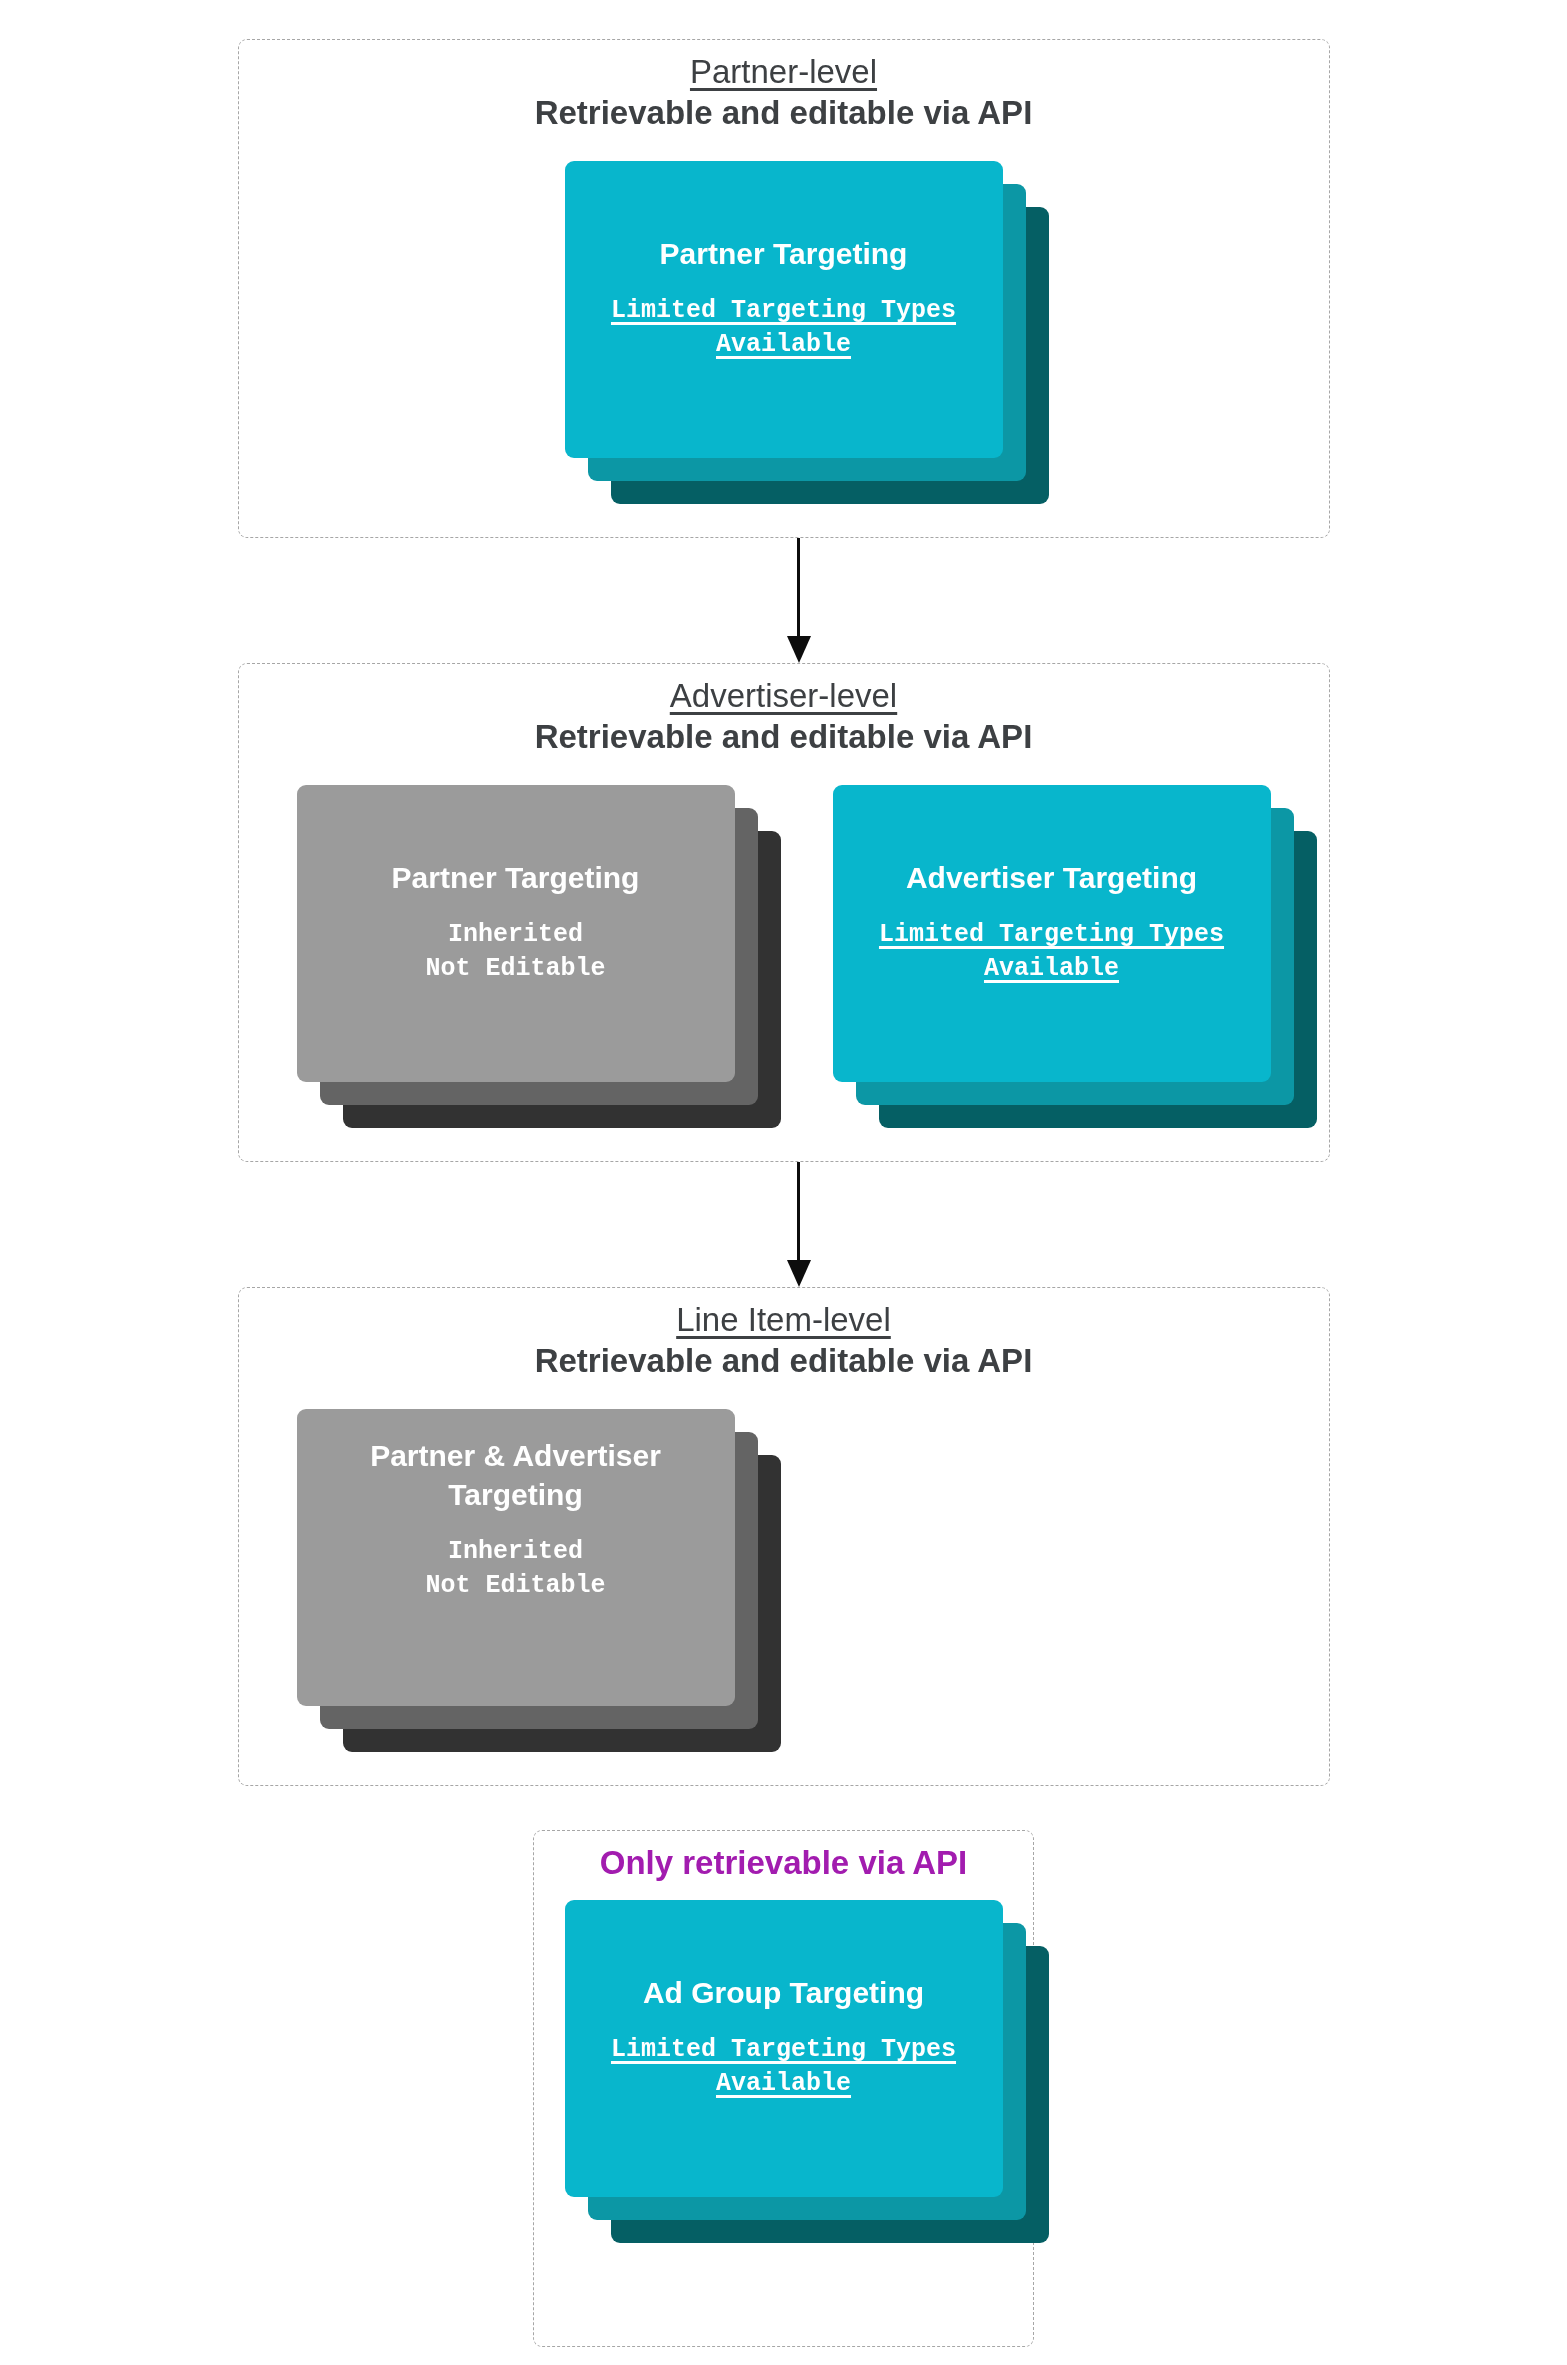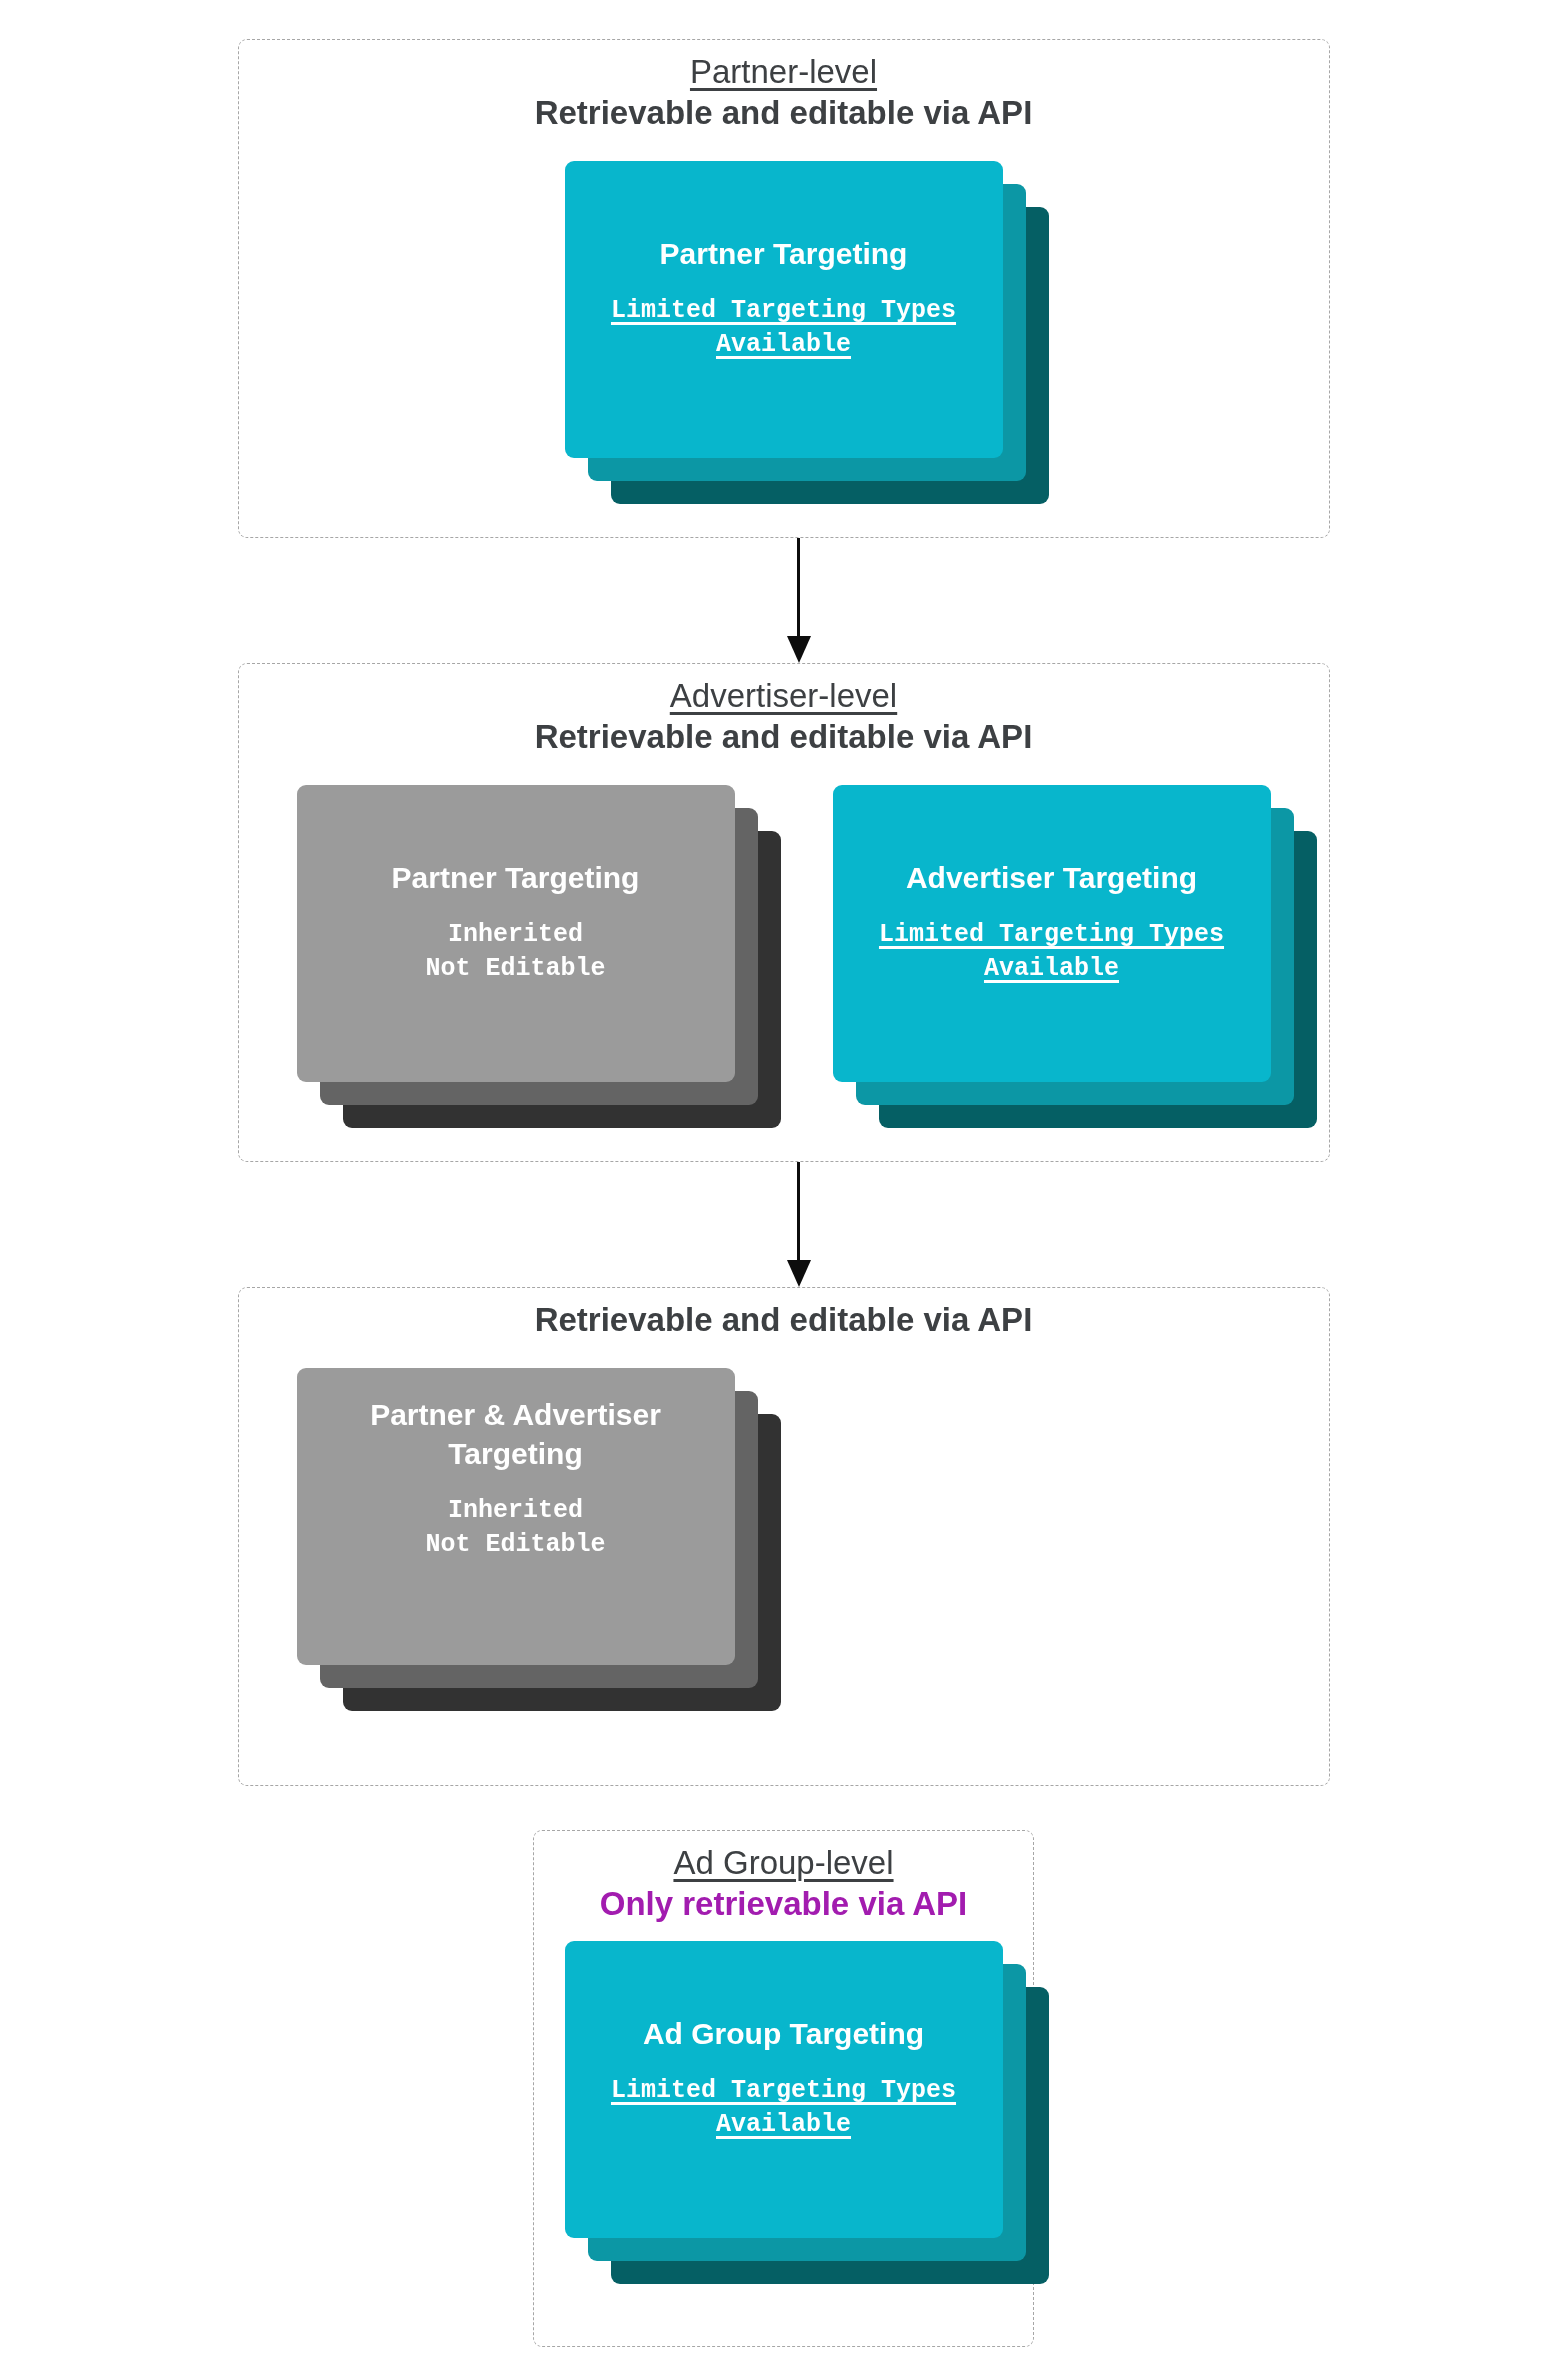--- a/index.html
+++ b/index.html
@@ -167,40 +167,40 @@
       </div>
     </div>
   </section>
 
   <div class="arrow">
     <div class="shaft"></div>
     <div class="head"></div>
   </div>
 
   <section class="level-box">
+    <div class="level-title">Line Item-level</div>
     <div class="level-subtitle">Retrievable and editable via API</div>
     <div class="cards">
       <div class="stack gray">
         <div class="layer back"></div>
         <div class="layer mid"></div>
         <div class="card two-line-title">
           <div class="card-title">Partner &amp; Advertiser Targeting</div>
           <div class="card-body">
             <span class="body-line">Inherited</span>
             <span class="body-line">Not Editable</span>
           </div>
         </div>
       </div>
     </div>
   </section>
 
   <div class="spacer"></div>
 
   <section class="level-box small">
-    <div class="level-title">Ad Group-level</div>
     <div class="level-subtitle red">Only retrievable via API</div>
     <div class="cards single">
       <div class="stack teal">
         <div class="layer back"></div>
         <div class="layer mid"></div>
         <div class="card">
           <div class="card-title">Ad Group Targeting</div>
           <div class="card-body underlined">Limited Targeting Types Available</div>
         </div>
       </div>

